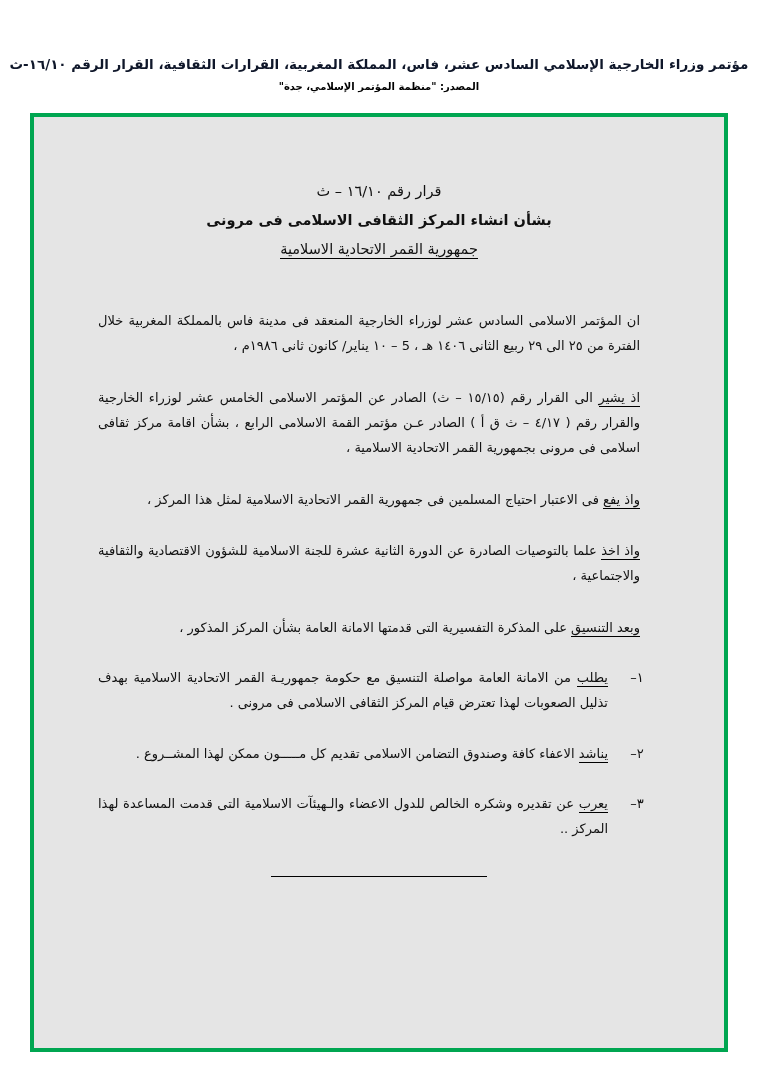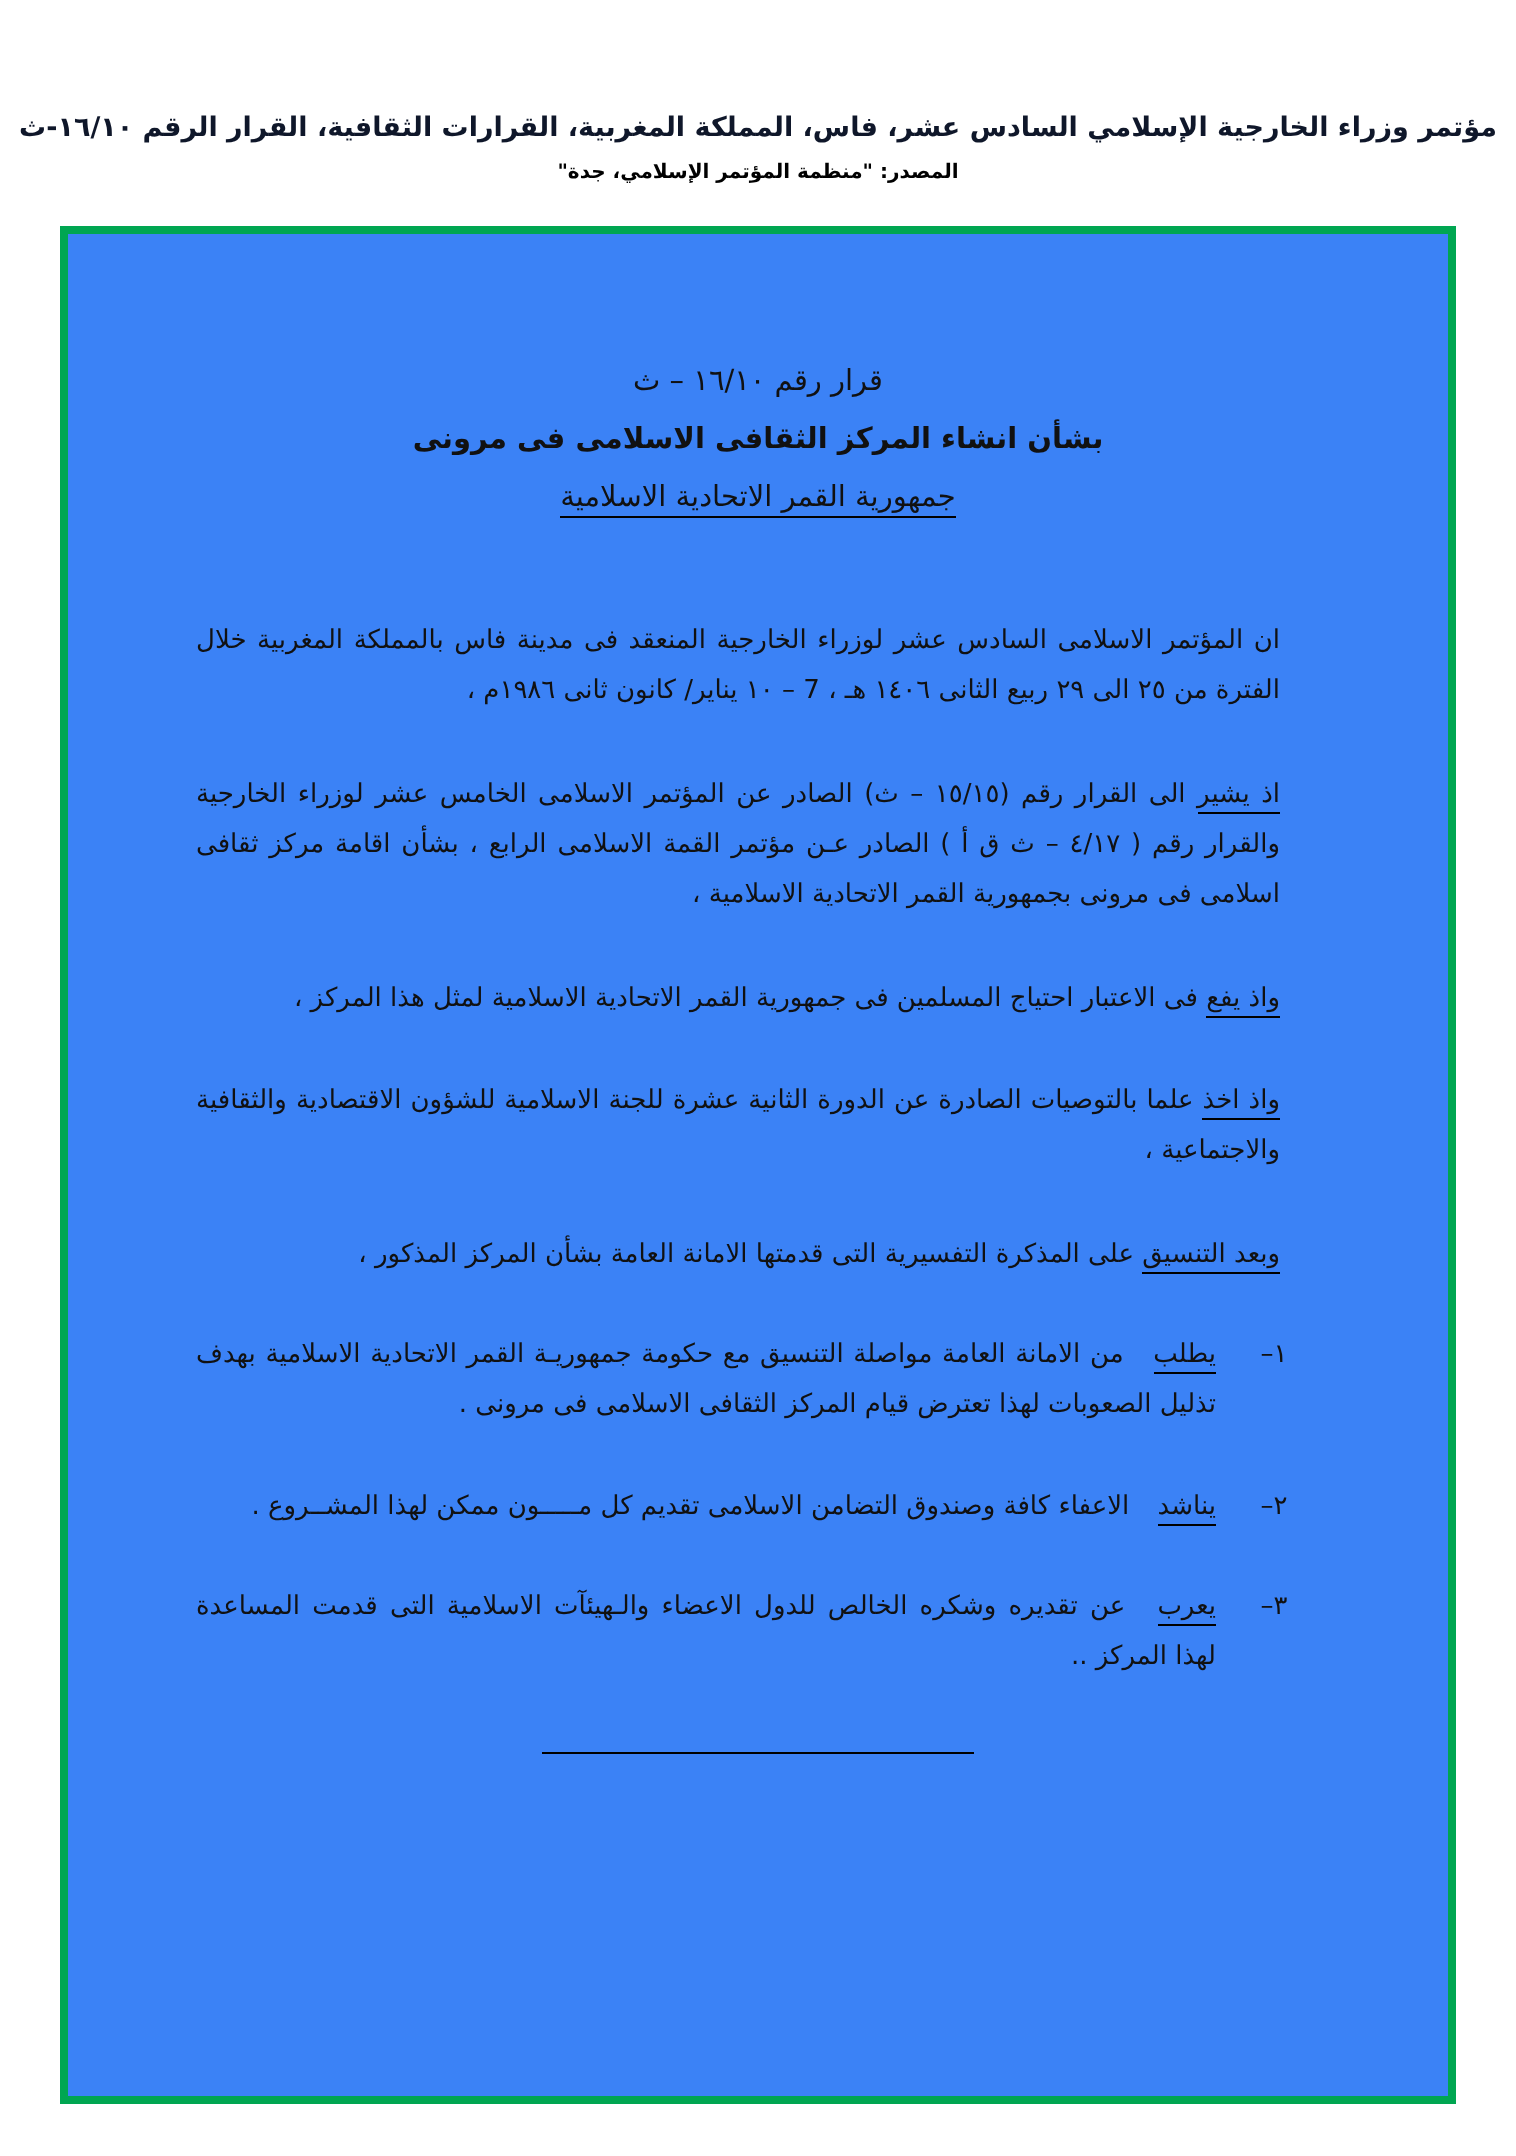--- a/index.html
+++ b/index.html
@@ -41,21 +41,21 @@
 
   
   .frame {
     position: absolute;
     top: 113px;
     left: 30px;
     width: 698px;
     height: 939px;
     border: 4px solid #00a651;
     box-sizing: border-box;
-    background: #3b82f6;
+    background: #e5e5e5;
   }
 
   .page {
     position: absolute;
     inset: 0;
     padding: 46px 58px 30px 58px;
     box-sizing: border-box;
     direction: rtl;
     font-family: "DejaVu Sans", "Liberation Sans", sans-serif;
   }
@@ -123,21 +123,20 @@
   }
   .clause .text {
     flex: 1 1 auto;
     text-align: justify;
     text-align-last: right;
     padding-left: 6px;
   }
   .clause .text .uline {
     border-bottom: 1.4px solid #000;
     padding-bottom: 1px;
-    margin-left: 10px;
   }
 
   
   .end-rule {
     margin: 34px auto 0 auto;
     width: 216px;
     height: 0;
     border-top: 1.6px solid #000;
   }
 </style>
@@ -152,21 +151,21 @@
 <div class="frame">
   <div class="page">
 
     <div class="title-block">
       <div class="title-line l1">قرار رقم  ١٦/١٠ – ث</div>
       <div class="title-line l2">بشأن انشاء المركز الثقافى الاسلامى فى مرونى</div>
       <div class="title-line l3"><span class="uline">جمهورية القمر الاتحادية الاسلامية</span></div>
     </div>
 
     <div class="para first">
-      <span>ان المؤتمر الاسلامى السادس عشر لوزراء الخارجية المنعقد فى مدينة فاس بالمملكة المغربية خلال الفترة من ٢٥ الى ٢٩ ربيع الثانى ١٤٠٦ هـ ، 7 – ١٠ يناير/ كانون ثانى ١٩٨٦م ،</span>
+      <span>ان المؤتمر الاسلامى السادس عشر لوزراء الخارجية المنعقد فى مدينة فاس بالمملكة المغربية خلال الفترة من ٢٥ الى ٢٩ ربيع الثانى ١٤٠٦ هـ ، 5 – ١٠ يناير/ كانون ثانى ١٩٨٦م ،</span>
     </div>
 
     <div class="para">
       <span class="uline">اذ يشير</span>
       <span>الى القرار رقم (١٥/١٥ – ث) الصادر عن المؤتمر الاسلامى الخامس عشر لوزراء الخارجية  والقرار رقم ( ٤/١٧ – ث ق أ ) الصادر عـن مؤتمر القمة الاسلامى الرابع ، بشأن اقامة مركز ثقافى اسلامى فى مرونى بجمهورية القمر الاتحادية الاسلامية ،</span>
     </div>
 
     <div class="para">
       <span class="uline">واذ يفع</span>
       <span>فى الاعتبار احتياج المسلمين فى جمهورية القمر الاتحادية الاسلامية لمثل هذا المركز ،</span>

